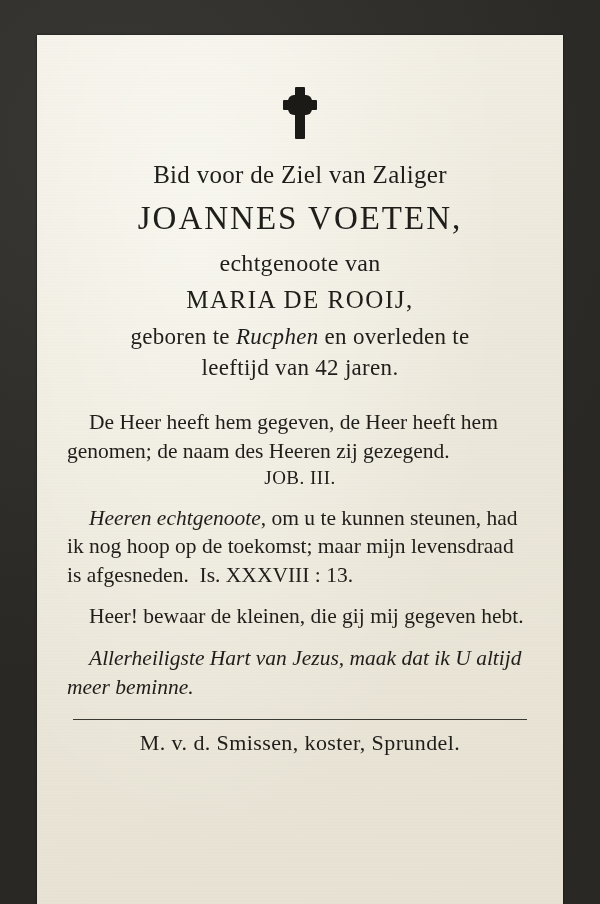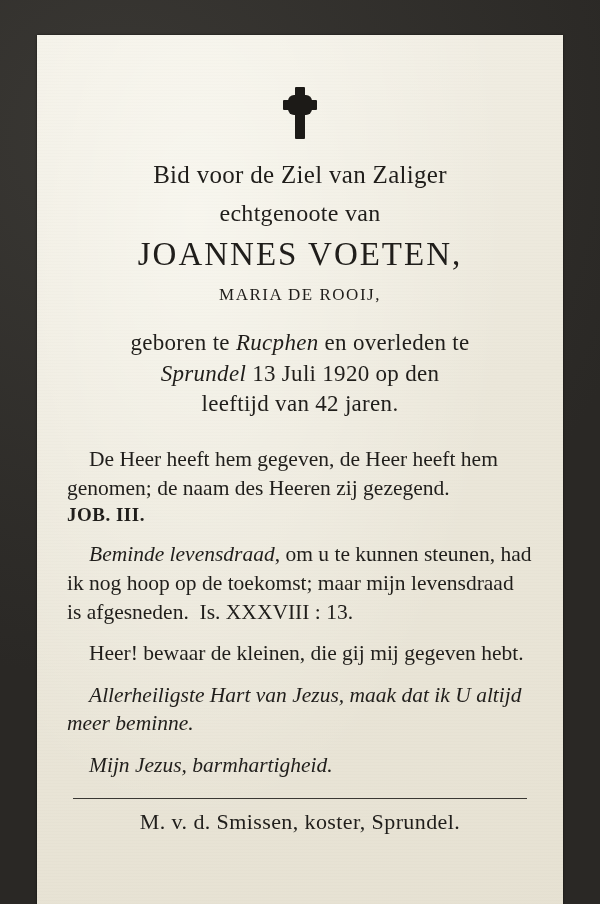--- a/index.html
+++ b/index.html
@@ -99,23 +99,23 @@
     font-size: 33px;
     letter-spacing: 2px;
     margin-bottom: 8px;
     white-space: nowrap;
   }
   .l-rel {
     font-size: 24px;
     margin-bottom: 6px;
   }
   .l-spouse {
-    font-size: 17px;
+    font-size: 25px;
     letter-spacing: 1.5px;
-    margin-bottom: 24px;
+    margin-bottom: 8px;
   }
   .l-born {
     font-size: 23px;
     margin-bottom: 2px;
   }
   .l-death {
     font-size: 23px;
     margin-bottom: 2px;
   }
   .l-age {
@@ -133,23 +133,22 @@
   }
   .para {
     margin-bottom: 13px;
     text-indent: 22px;
   }
   .ref {
     white-space: nowrap;
   }
   .ref-right {
     display: block;
-    text-align: left;
+    text-align: center;
     text-indent: 0;
-    font-weight: bold;
   }
   .ref-small {
     font-size: 19px;
     letter-spacing: 0.5px;
   }
   .spaced-ref {
     display: inline-block;
     margin-left: 54px;
   }
 
@@ -186,55 +185,49 @@
         <span class="v"></span>
         <span class="h"></span>
         <span class="tl"></span>
         <span class="tr"></span>
         <span class="bl"></span>
         <span class="br"></span>
       </span>
     </div>
 
     <div class="line l-intro">Bid voor de Ziel van Zaliger</div>
+    <div class="line l-name">JOANNES VOETEN,</div>
     <div class="line l-rel">echtgenoote van</div>
-    <div class="line l-name">JOANNES VOETEN,</div>
     <div class="line l-spouse">MARIA DE ROOIJ,</div>
 
     <div class="line l-born">
       <span>geboren te </span><span class="it">Rucphen</span><span> en overleden te</span>
     </div>
-    <div class="line l-death">
-      <span class="it">Sprundel</span><span> 13 Juli 1920 op den</span>
-    </div>
     <div class="line l-age">leeftijd van 42 jaren.</div>
 
     <div class="body-block">
 
 
       <div class="para">
         <span>De Heer heeft hem gegeven, de Heer heeft hem genomen; de naam des Heeren zij gezegend.</span>
         <span class="ref ref-right ref-small">JOB. III.</span>
       </div>
 
       <div class="para">
-        <span class="it">Beminde levensdraad</span><span>, om u te kunnen steunen, had ik nog hoop op de toekomst; maar mijn levensdraad is afgesneden.</span>&nbsp;&nbsp;<span class="ref">Is. XXXVIII : 13.</span>
+        <span class="it">Heeren echtgenoote</span><span>, om u te kunnen steunen, had ik nog hoop op de toekomst; maar mijn levensdraad is afgesneden.</span>&nbsp;&nbsp;<span class="ref">Is. XXXVIII : 13.</span>
       </div>
 
       <div class="para">
         <span>Heer! bewaar de kleinen, die gij mij gegeven hebt.</span>
       </div>
 
       <div class="para">
         <span class="it">Allerheiligste Hart van Jezus, maak dat ik U altijd meer beminne.</span>
       </div>
 
-      <div class="para">
-        <span class="it">Mijn Jezus</span><span class="it">, barmhartigheid.</span>
-      </div>
 
     </div>
 
     <hr class="rule">
     <div class="footer">M. v. d. Smissen, koster, Sprundel.</div>
 
   </div>
   <div class="grain"></div>
 </div>
 

